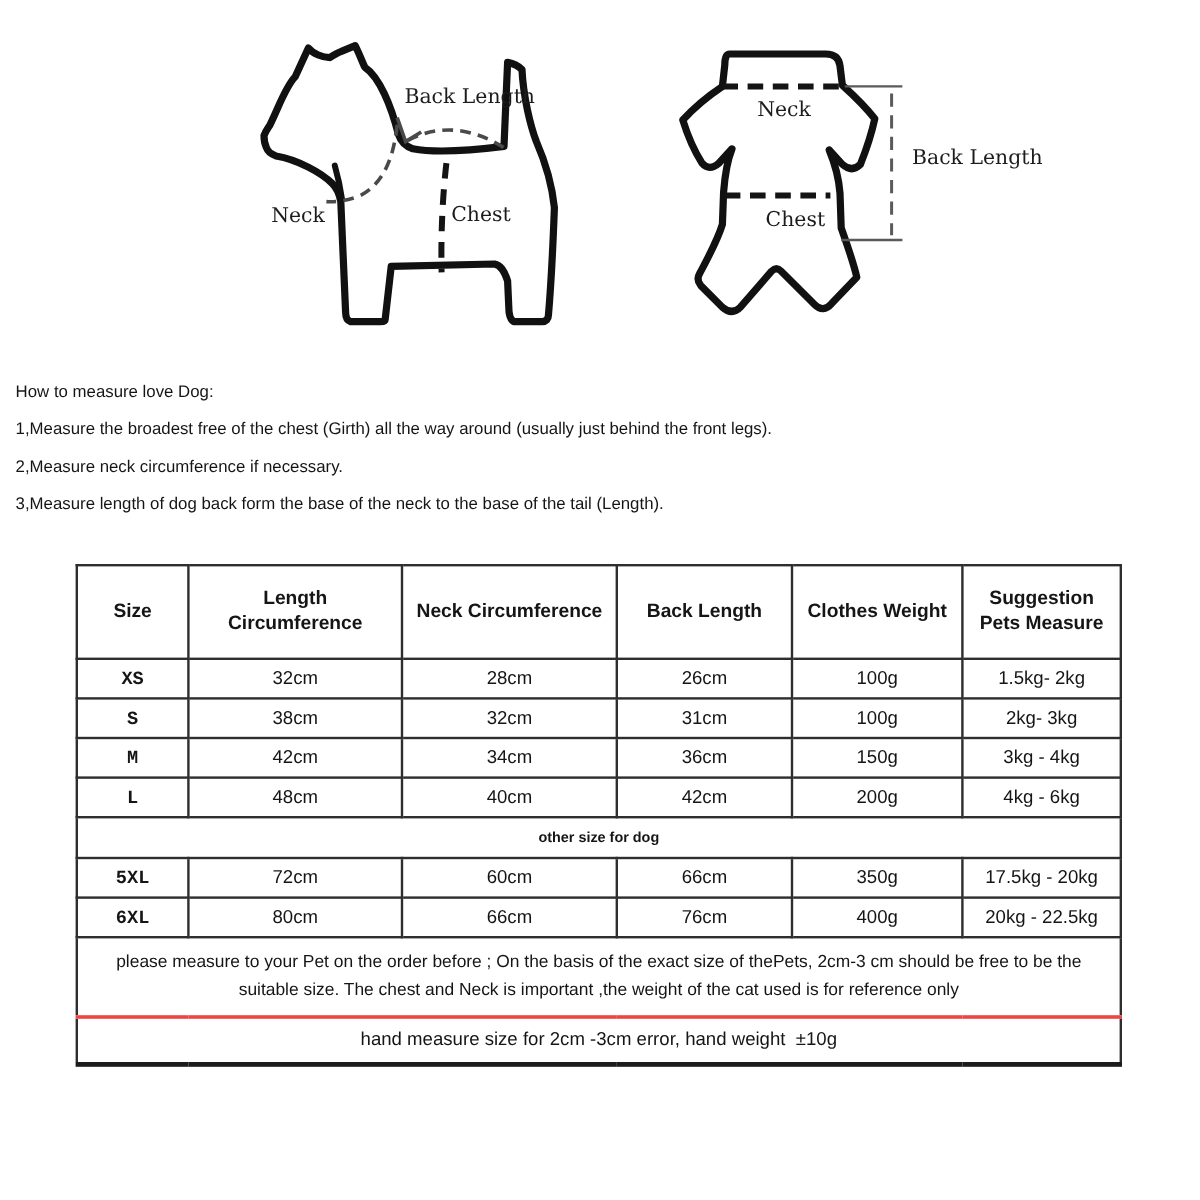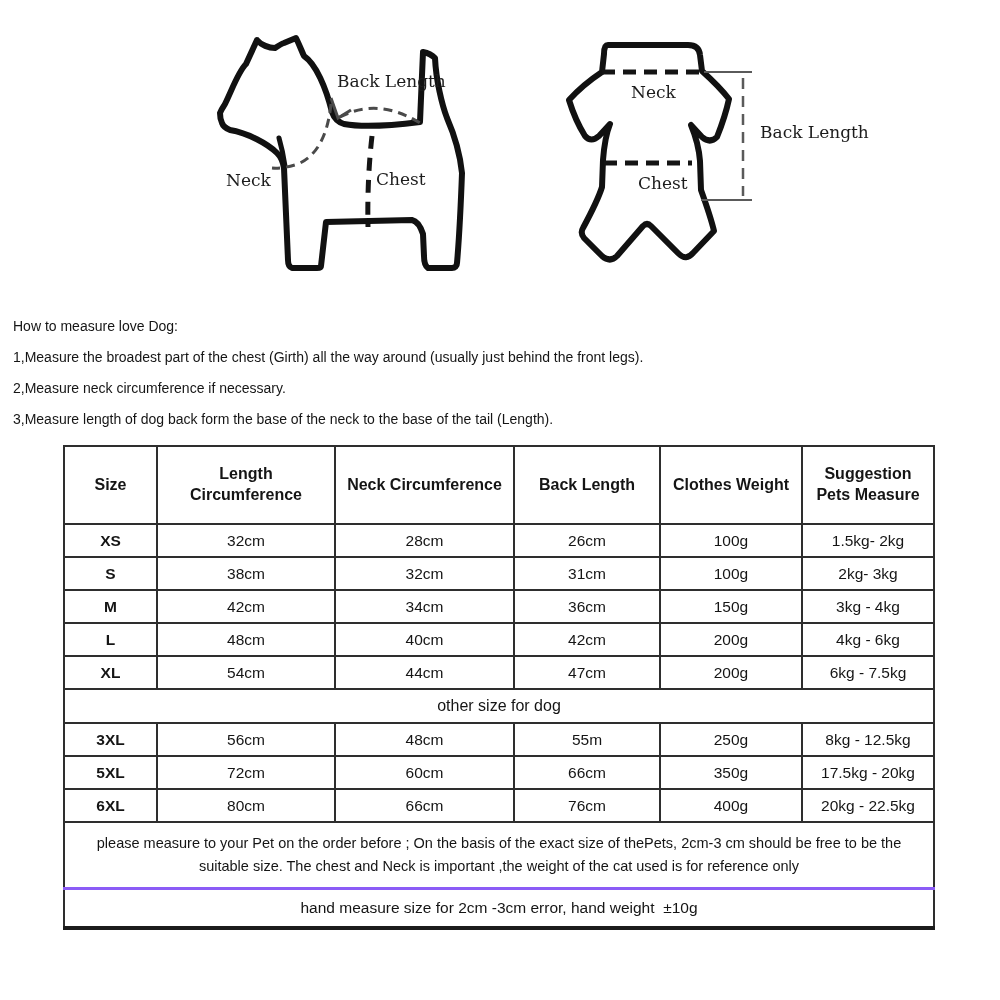--- a/index.html
+++ b/index.html
@@ -27,21 +27,21 @@
   .instructions { position:absolute; left:13px; top:318px; }
   .instructions .line {
     font-size:14px;
     line-height:17px;
     margin-bottom:14px;
     white-space:nowrap;
   }
 
   
   table.size-chart {
-    position:absolute; left:63px; top:445px;
+    position:absolute; left:63px; top:470px;
     width:696px;
     border-collapse:collapse;
     table-layout:fixed;
     border:2px solid #2e2e2e;
     border-bottom:4px solid #1c1c1c;
   }
   table.size-chart th, table.size-chart td {
     border:2px solid #2e2e2e;
     text-align:center;
     vertical-align:middle;
@@ -49,28 +49,28 @@
     overflow:hidden;
   }
   table.size-chart thead th {
     font-size:16px;
     font-weight:bold;
     height:76px;
     line-height:1.3;
     padding:0 6px;
   }
   table.size-chart td { font-size:15.5px; height:31px; }
-  td.size-col { font-weight:bold; }
-  tr.divider-row td { font-weight:normal; font-size:16px; height:32px;margin-left:11px; }
+  td.size-col { font-weight:bold;font-family:Liberation Mono, monospace; }
+  tr.divider-row td { font-weight:bold; font-size:12px; height:32px;margin-left:11px; }
   tr.note-row td {
     font-size:14.5px;
     height:60px;
     padding:2px 14px;
     line-height:1.6;
-    border-bottom:3px solid #8b5cf6;
+    border-bottom:3px solid #ef4444;
   }
   tr.hand-row td { font-size:15.5px; height:36px; }
   tr.hand-row .bold { font-weight:normal; }
 </style>
 </head>
 <body>
 
 <div class="page">
 
   <svg class="diagram-svg" style="left:180px; top:20px;" width="320" height="280" viewBox="0 0 320 280">
@@ -162,21 +162,21 @@
 
   <div class="diagram-label" style="left:337px; top:71px;">Back Length</div>
   <div class="diagram-label" style="left:226px; top:170px;">Neck</div>
   <div class="diagram-label" style="left:376px; top:169px;">Chest</div>
   <div class="diagram-label" style="left:631px; top:82px;">Neck</div>
   <div class="diagram-label" style="left:638px; top:173px;">Chest</div>
   <div class="diagram-label" style="left:760px; top:122px;">Back Length</div>
 
   <div class="instructions">
     <div class="line">How to measure love Dog:</div>
-    <div class="line">1,Measure the broadest part of the chest (Girth) all the way around (usually just behind the front legs).</div>
+    <div class="line">1,Measure the broadest free of the chest (Girth) all the way around (usually just behind the front legs).</div>
     <div class="line">2,Measure neck circumference if necessary.</div>
     <div class="line">3,Measure length of dog back form the base of the neck to the base of the tail (Length).</div>
   </div>
 
   <table class="size-chart">
     <colgroup>
       <col style="width:93px">
         <col style="width:178px">
         <col style="width:179px">
       <col style="width:146px">
@@ -219,38 +219,22 @@
         <td>3kg - 4kg</td>
       </tr>
       <tr>
         <td class="size-col">L</td>
         <td>48cm</td>
         <td>40cm</td>
         <td>42cm</td>
         <td>200g</td>
         <td>4kg - 6kg</td>
       </tr>
-      <tr>
-        <td class="size-col">XL</td>
-        <td>54cm</td>
-        <td>44cm</td>
-        <td>47cm</td>
-        <td>200g</td>
-        <td>6kg - 7.5kg</td>
-      </tr>
       <tr class="divider-row">
         <td colspan="6">other size for dog</td>
-      </tr>
-      <tr>
-        <td class="size-col">3XL</td>
-        <td>56cm</td>
-        <td>48cm</td>
-        <td>55m</td>
-        <td>250g</td>
-        <td>8kg - 12.5kg</td>
       </tr>
       <tr>
         <td class="size-col">5XL</td>
         <td>72cm</td>
         <td>60cm</td>
         <td>66cm</td>
         <td>350g</td>
         <td>17.5kg - 20kg</td>
       </tr>
       <tr>

